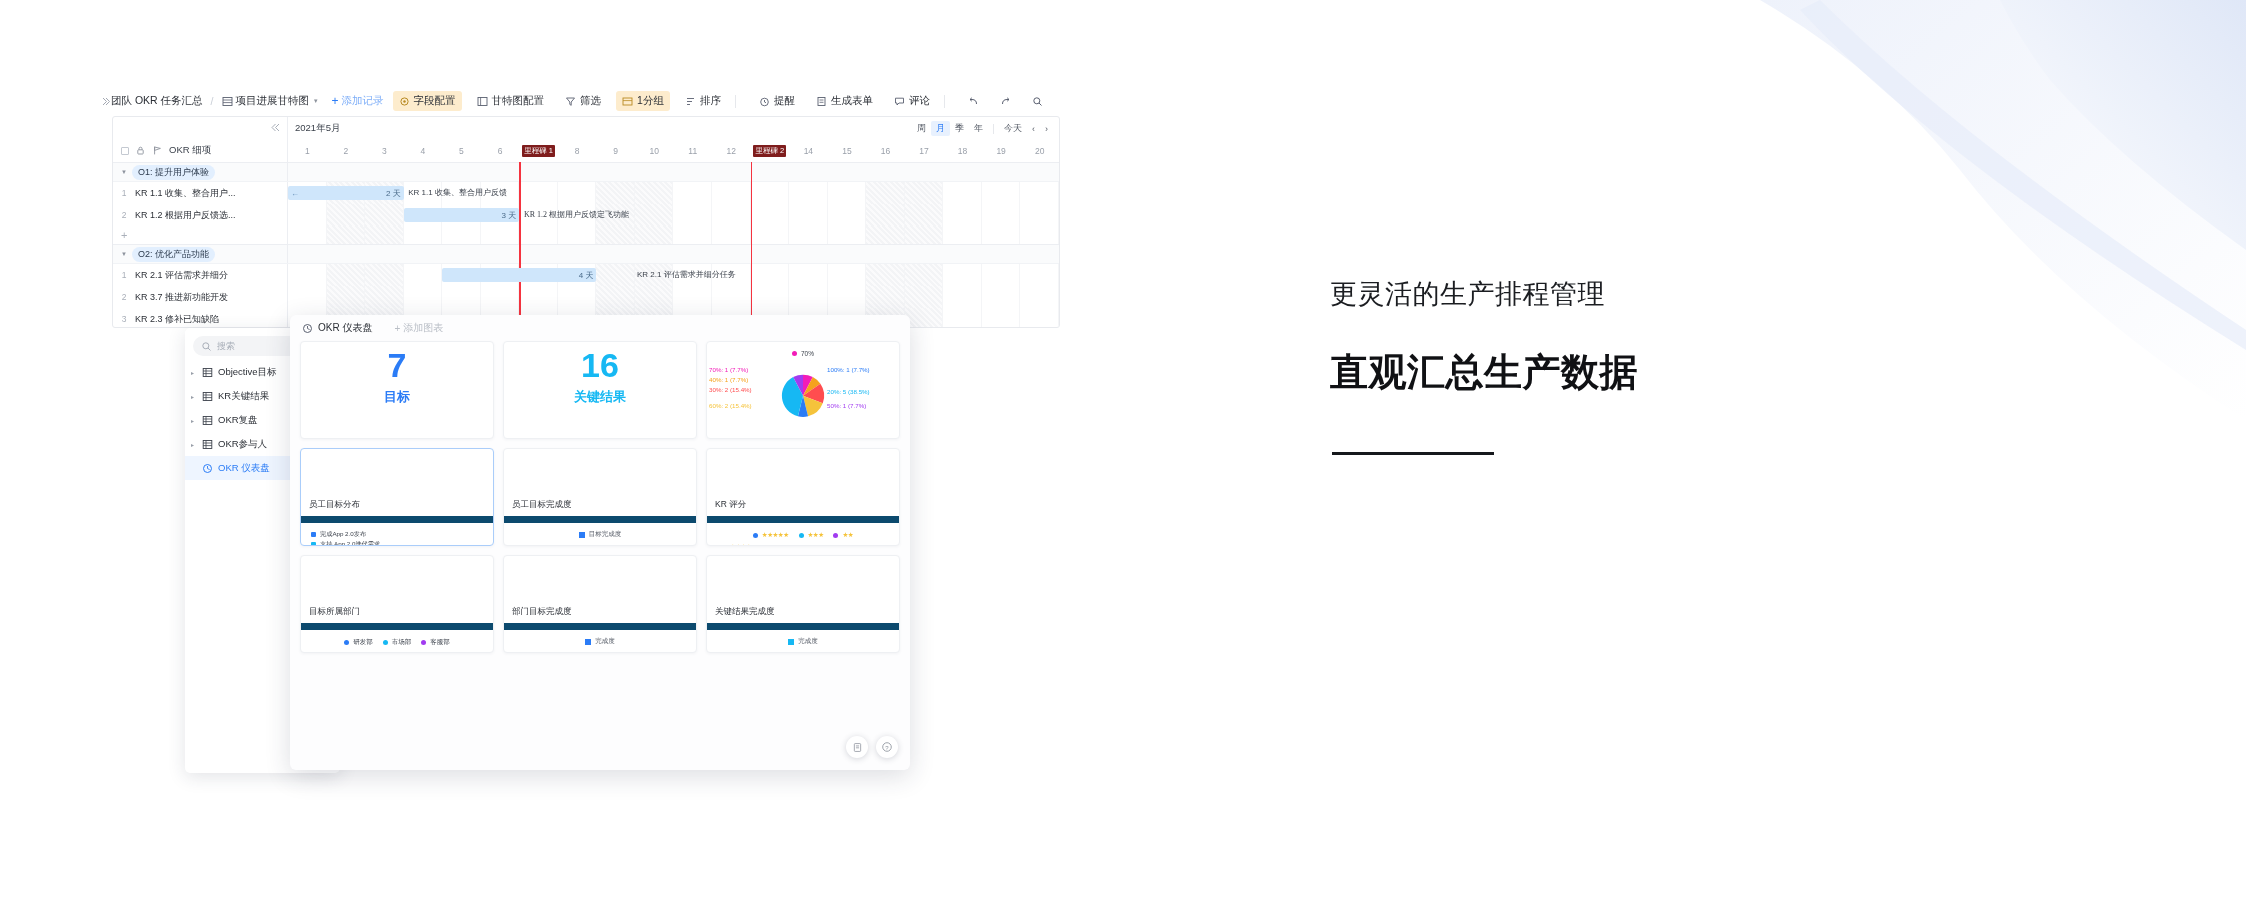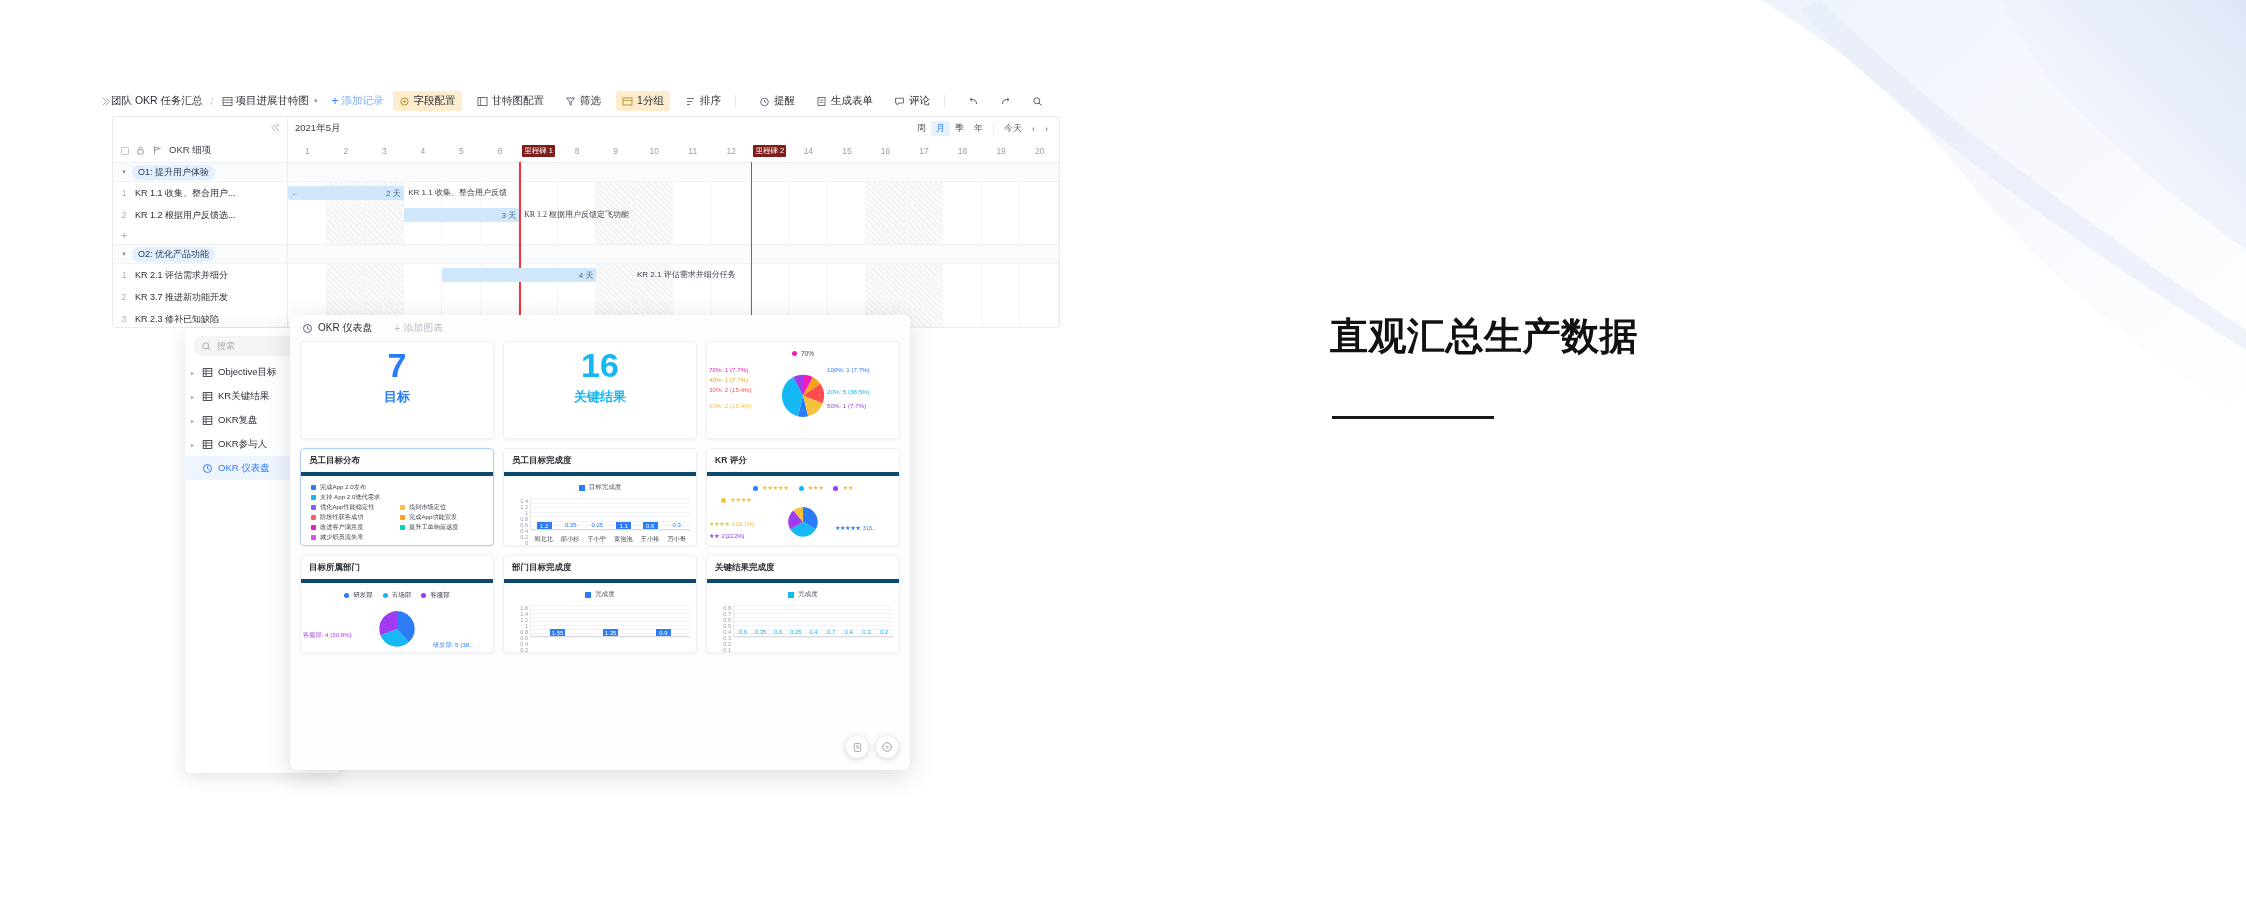--- a/index.html
+++ b/index.html
@@ -236,22 +236,22 @@
   }
   .card.kpi { display: flex; flex-direction: column; align-items: center; justify-content: center; }
   .kpi-num {
     font-size: 34px; font-weight: bold; color: #2b7cf6; line-height: .8;
     margin-top: -22px;
   }
   .kpi-num.cy { color: #16b8f3; }
   .kpi-lbl { font-size: 13px; color: #2b7cf6; margin-top: 9px; font-weight: bold; }
   .kpi-lbl.cy { color: #16b8f3; }
   .card-title {
-    font-size: 8.5px; color: #2b2f36; font-weight: bold;
-    padding: 6px 8px 5px 8px; border-bottom: 4px solid #0c4a6e;
+    font-size: 8.5px; color: #2b2f36; font-weight: normal;
+    padding: 6px 8px 5px 8px; border-bottom: 7px solid #0c4a6e; margin-top: 44px;
   }
   .card.sel { border: 1px solid #aacdfa; }
   .card-body { position: relative; height: calc(100% - 22px); }
 
   
   .legend-grid {
     display: grid; grid-template-columns: 1fr 1fr;
     gap: 1px 4px; padding: 7px 8px 0 10px;
   }
   .lg { display: flex; align-items: center; gap: 4px; font-size: 6.2px; color: #3c424c; white-space: nowrap; }
@@ -1347,17 +1347,18 @@
     <div class="fab" style="right:12px; bottom:12px;">
       <svg viewBox="0 0 14 14" width="12" height="12">
           <circle cx="7" cy="7" r="5" fill="none" stroke="#8d939d" stroke-width="1"></circle>
           <text x="7" y="10" font-size="7" fill="#8d939d" text-anchor="middle" font-family="Liberation Sans">?</text>
         </svg>
     </div>
   </div>
 </div>
 
 <div id="copy">
+  <div class="eyebrow">更灵活的生产排程管理</div>
   <div class="headline">
     <div>直观汇总生产数据</div>
   </div>
   <div class="rule"></div>
 </div>
 
 </body></html>

